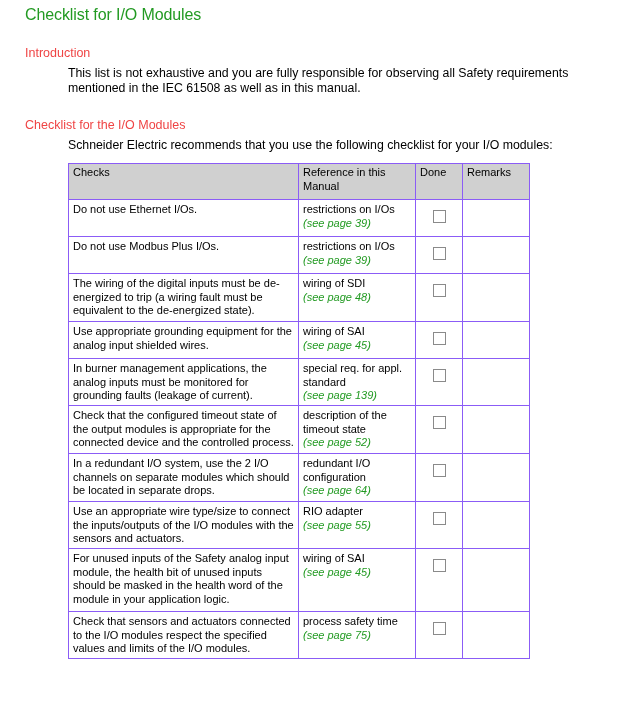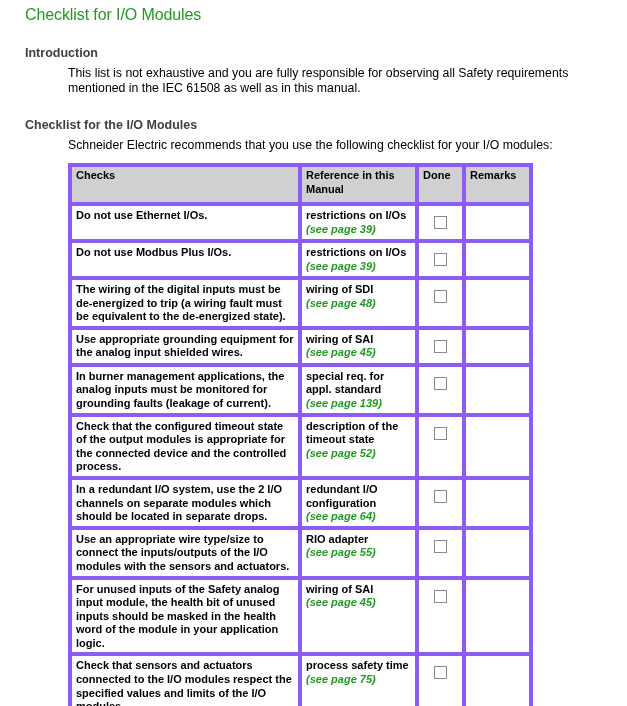--- a/index.html
+++ b/index.html
@@ -20,22 +20,21 @@
       left: 25px;
       top: 6px;
       font-size: 16px;
       color: #229a22;
       letter-spacing: -0.1px;
     }
     .section-heading {
       position: absolute;
       left: 25px;
       font-size: 12.5px;
-      color: #404040;
-      font-weight: bold;
+      color: #ef4444;
     }
     #intro-heading { top: 46px; }
     #checklist-heading { top: 118px; }
     .body-text {
       position: absolute;
       left: 68px;
       font-size: 12.3px;
       line-height: 15px;
       width: 530px;
     }
@@ -45,25 +44,25 @@
     table.checklist {
       position: absolute;
       left: 68px;
       top: 163px;
       border-collapse: collapse;
       font-size: 11px;
       line-height: 13.6px;
       table-layout: fixed;
     }
     table.checklist th, table.checklist td {
-      border: 4px solid #8b5cf6;
+      border: 1px solid #8b5cf6;
       vertical-align: top;
       text-align: left;
       padding: 2px 4px 2px 4px;
-      font-weight: bold;
+      font-weight: normal;
     }
     table.checklist th {
       background: #d0d0d0;
       height: 31px;
     }
     table.checklist tr.row td { padding-top: 3px; }
     col.c1 { width: 230px; }
     col.c2 { width: 117px; }
     col.c3 { width: 47px; }
     col.c4 { width: 67px; }

